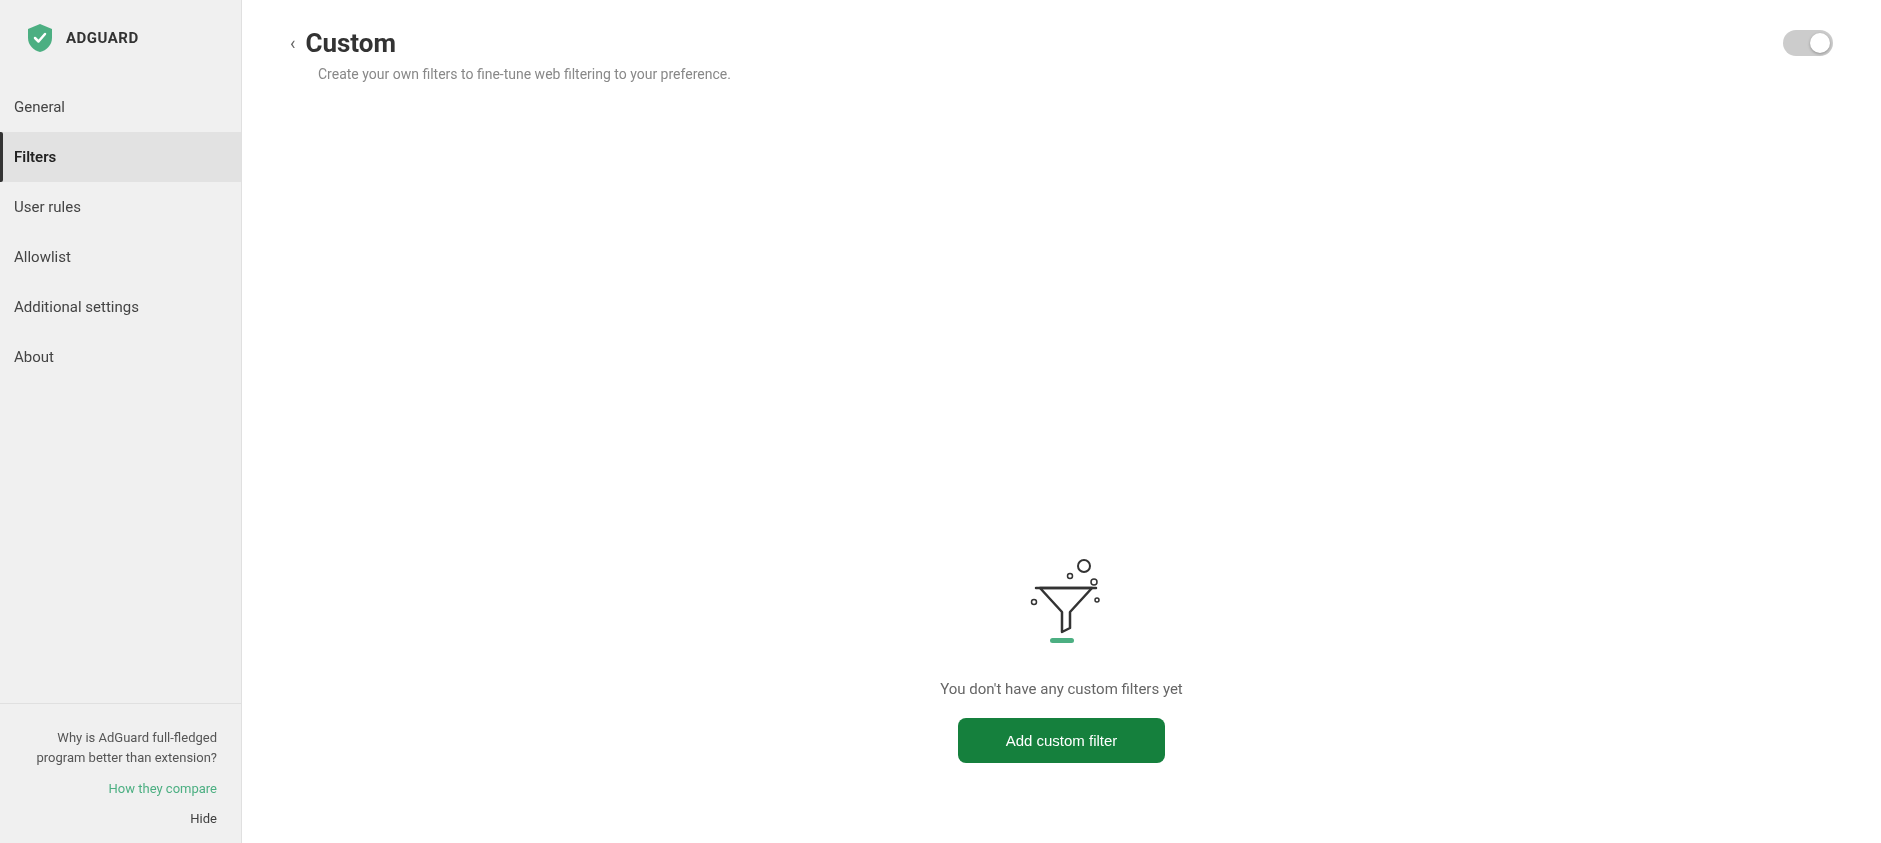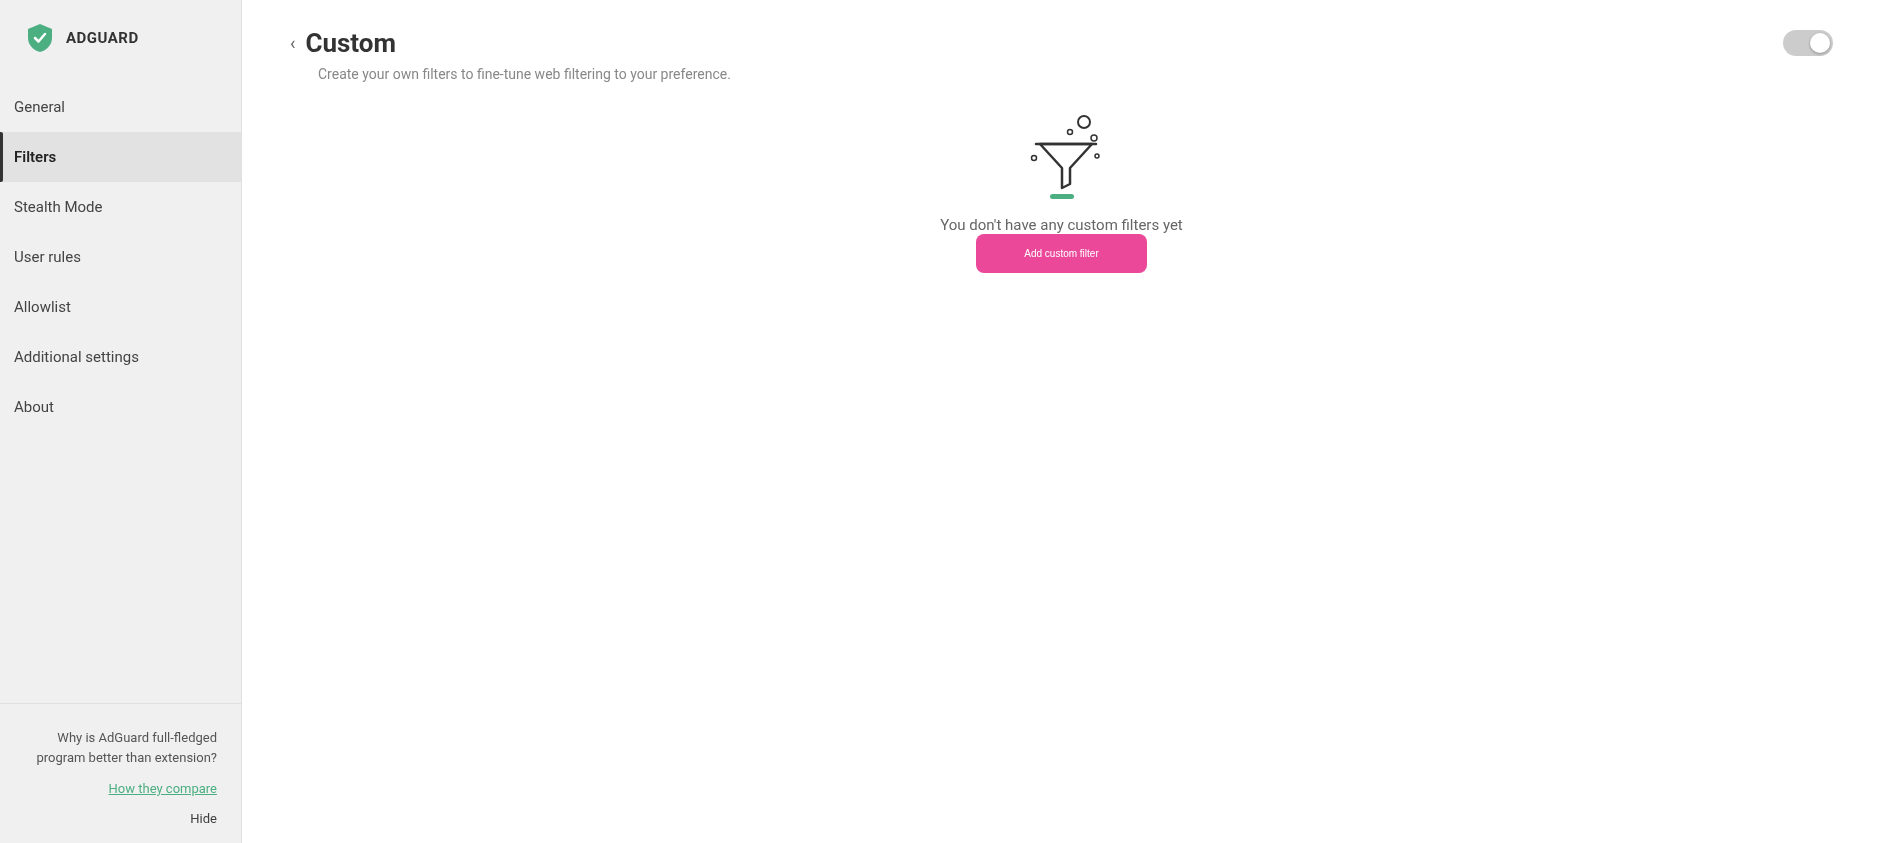--- a/index.html
+++ b/index.html
@@ -85,21 +85,20 @@
     .promo-text {
       font-size: 13px;
       color: #555;
       line-height: 1.5;
       margin-bottom: 14px;
     }
 
     .promo-link {
       font-size: 13px;
       color: #4caf82;
-      text-decoration: underline;
       cursor: pointer;
       display: block;
       margin-bottom: 12px;
     }
 
     .promo-hide {
       font-size: 13px;
       color: #404040;
       cursor: pointer;
     }
@@ -172,63 +171,63 @@
       background: white;
       border-radius: 50%;
       box-shadow: 0 1px 3px rgba(0,0,0,0.3);
     }
 
     
     .empty-state {
       display: flex;
       flex-direction: column;
       align-items: center;
-      justify-content: flex-start;
+      justify-content: flex-end;
       flex: 1;
+      gap: 20px;
       padding-bottom: 80px;
     }
 
     .filter-illustration {
       width: 100px;
       height: 110px;
     }
 
     .empty-state-text {
       font-size: 15px;
       color: #666;
     }
 
     .add-filter-btn {
-      background: #ec4899;
+      background: #15803d;
       color: white;
       border: none;
       padding: 14px 48px;
       border-radius: 8px;
-      font-size: 10px;
+      font-size: 15px;
       font-weight: 500;
       cursor: pointer;
       transition: background 0.2s;
     }
   </style>
 </head>
 <body>
 
 <aside class="sidebar">
   <div class="sidebar-logo">
     <svg class="logo-icon" viewBox="0 0 32 32" fill="none" xmlns="http://www.w3.org/2000/svg">
       <path d="M16 2L4 7v9c0 7 5.5 12.5 12 14 6.5-1.5 12-7 12-14V7L16 2z" fill="#4caf82"></path>
       <path d="M11 16l3.5 3.5L21 12" stroke="white" stroke-width="2.5" stroke-linecap="round" stroke-linejoin="round"></path>
     </svg>
     <span class="logo-text">ADGUARD</span>
   </div>
 
   <nav class="sidebar-nav">
     <div class="nav-item">General</div>
     <div class="nav-item active">Filters</div>
-    <div class="nav-item">Stealth Mode</div>
     <div class="nav-item">User rules</div>
     <div class="nav-item">Allowlist</div>
     <div class="nav-item">Additional settings</div>
     <div class="nav-item">About</div>
   </nav>
 
   <div class="sidebar-promo">
     <p class="promo-text">Why is AdGuard full-fledged program better than extension?</p>
     <a class="promo-link">How they compare</a>
     <span class="promo-hide">Hide</span>

